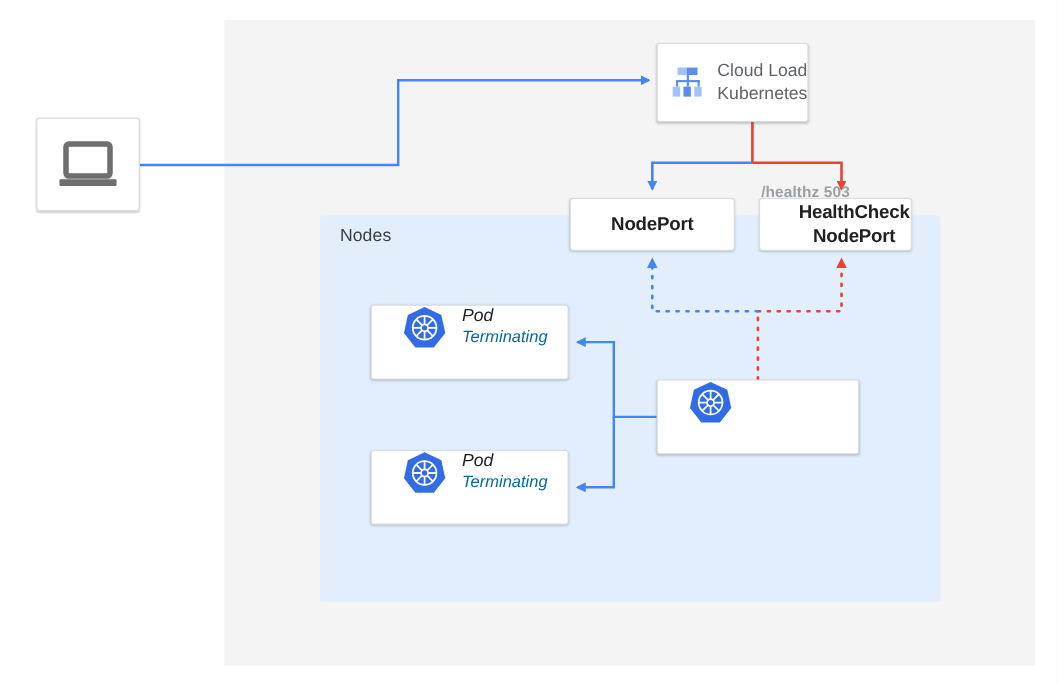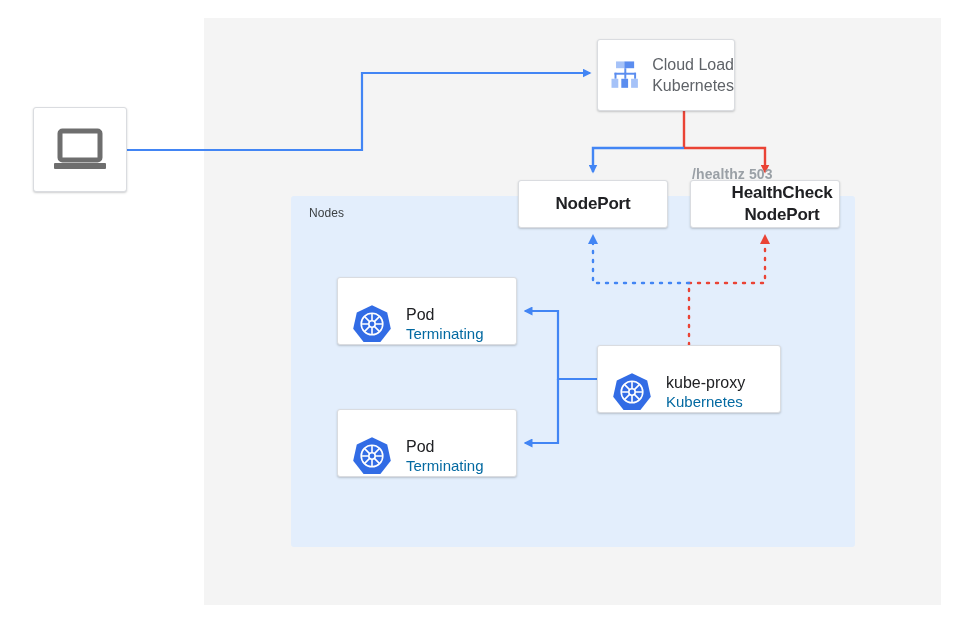--- a/index.html
+++ b/index.html
@@ -34,21 +34,21 @@
     top: 196px;
     width: 564px;
     height: 351px;
     background: #e3eefc;
     border-radius: 3px;
   }
   .nodes-label {
     position: absolute;
     left: 309px;
     top: 206px;
-    font-size: 12px;
+    font-size: 16px;
     color: #3c4043;
     letter-spacing: 0.1px;
   }
 
   
   .card {
     position: absolute;
     background: #ffffff;
     border: 1px solid #dadce0;
     border-radius: 3px;
@@ -94,28 +94,29 @@
     text-align: center;
   }
   .port-box .port-label {
     font-size: 17px;
     font-weight: bold;
     line-height: 22px;
     color: #202124;
     letter-spacing: -0.2px;
   }
   .nodeport-box  { left: 518px; top: 180px; width: 150px; height: 48px; }
-  .hcnodeport-box{ left: 690px; top: 180px; width: 150px; height: 48px; padding-left: 34px; }
+  .hcnodeport-box{ left: 690px; top: 180px; width: 139px; height: 48px; padding-left: 34px; }
 
   
   .entity-box {
     display: flex;
-    align-items: flex-end;
-    padding-left: 14px;
+    align-items: flex-start;
+    padding-left: 28px;
     gap: 14px;
+    font-style: italic;
   }
   .entity-text { line-height: 1.25; }
   .entity-title {
     font-size: 16px;
     color: #202124;
   }
   .entity-sub {
     font-size: 15px;
     color: #0369a1;
   }
@@ -260,19 +261,15 @@
   <div class="card entity-box kubeproxy-box">
     <svg width="40" height="40" viewBox="0 0 100 100" xmlns="http://www.w3.org/2000/svg">
       <polygon points="50,3 88,21 97,62 71,95 29,95 3,62 12,21" fill="#326ce5"></polygon>
       <g fill="none" stroke="#ffffff" stroke-width="4">
         <circle cx="50" cy="50" r="27"></circle>
         <circle cx="50" cy="50" r="8"></circle>
         <path d="M50,23 L50,42 M50,58 L50,77 M23,50 L42,50 M58,50 L77,50
                  M31,31 L44,44 M56,56 L69,69 M69,31 L56,44 M44,56 L31,69"></path>
       </g>
     </svg>
-    <div class="entity-text">
-      <div class="entity-title">kube-proxy</div>
-      <div class="entity-sub">Kubernetes</div>
-    </div>
   </div>
 
 </div>
 
 </body></html>

